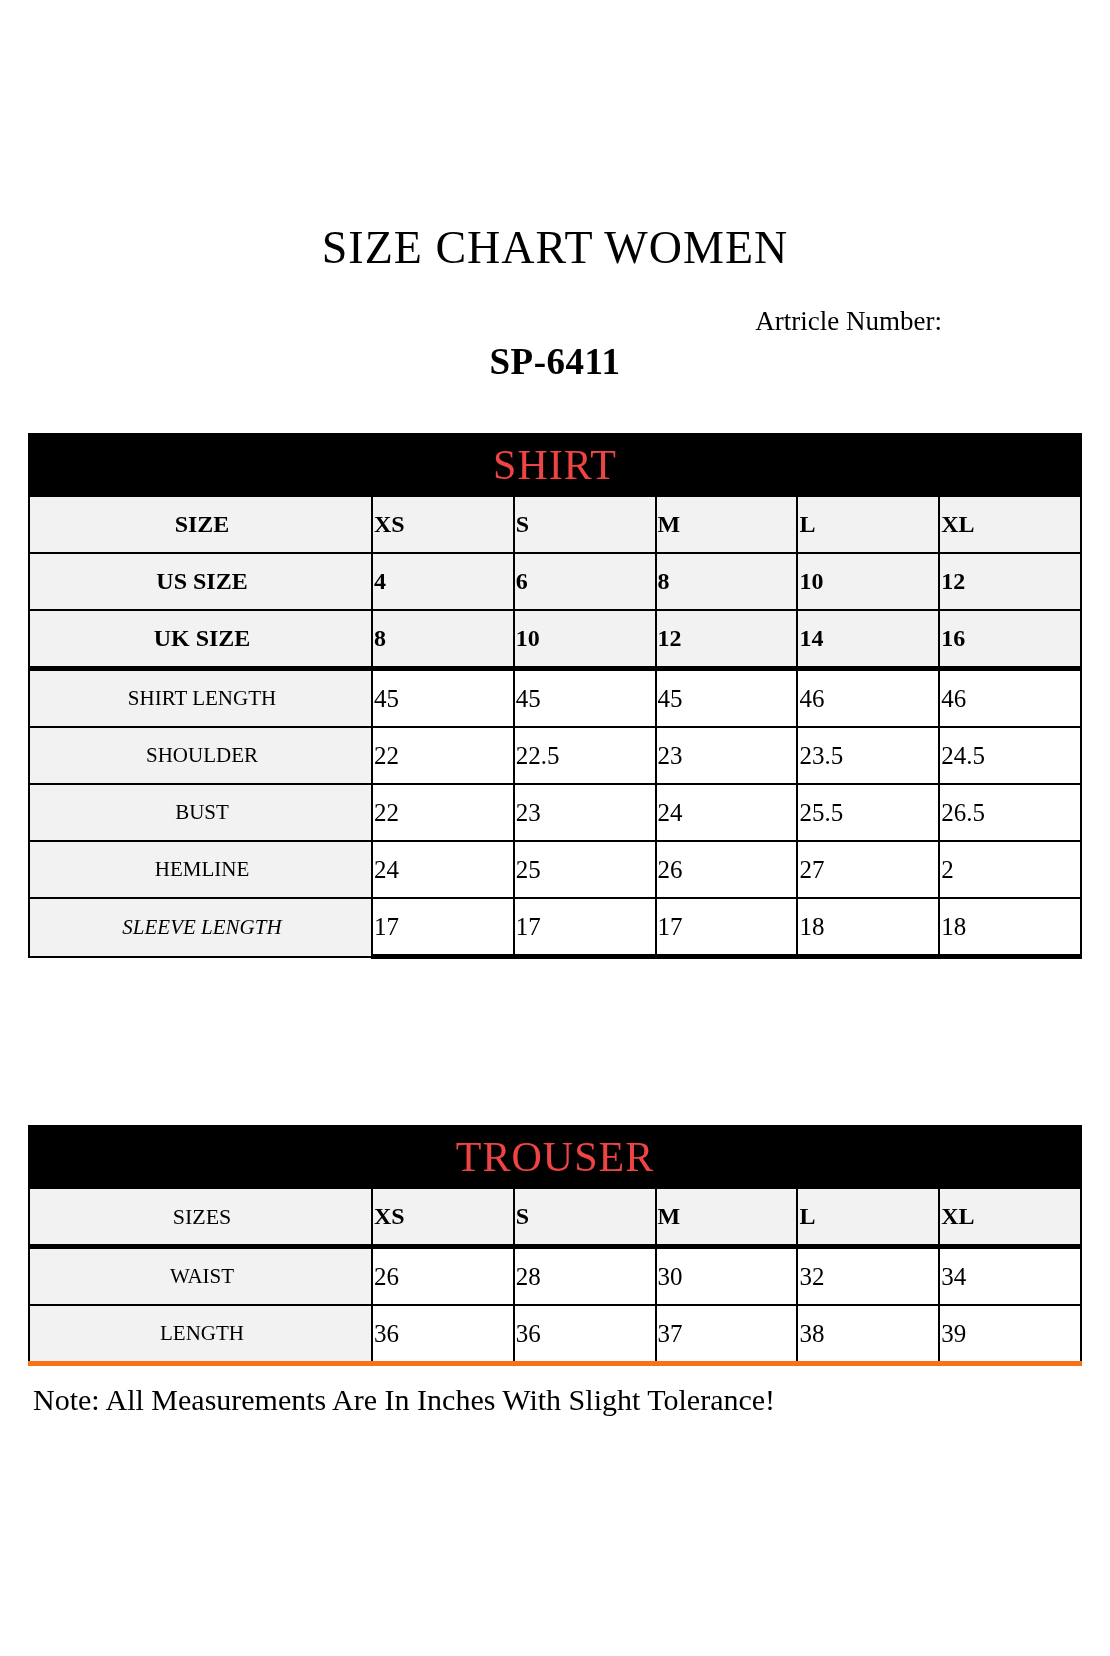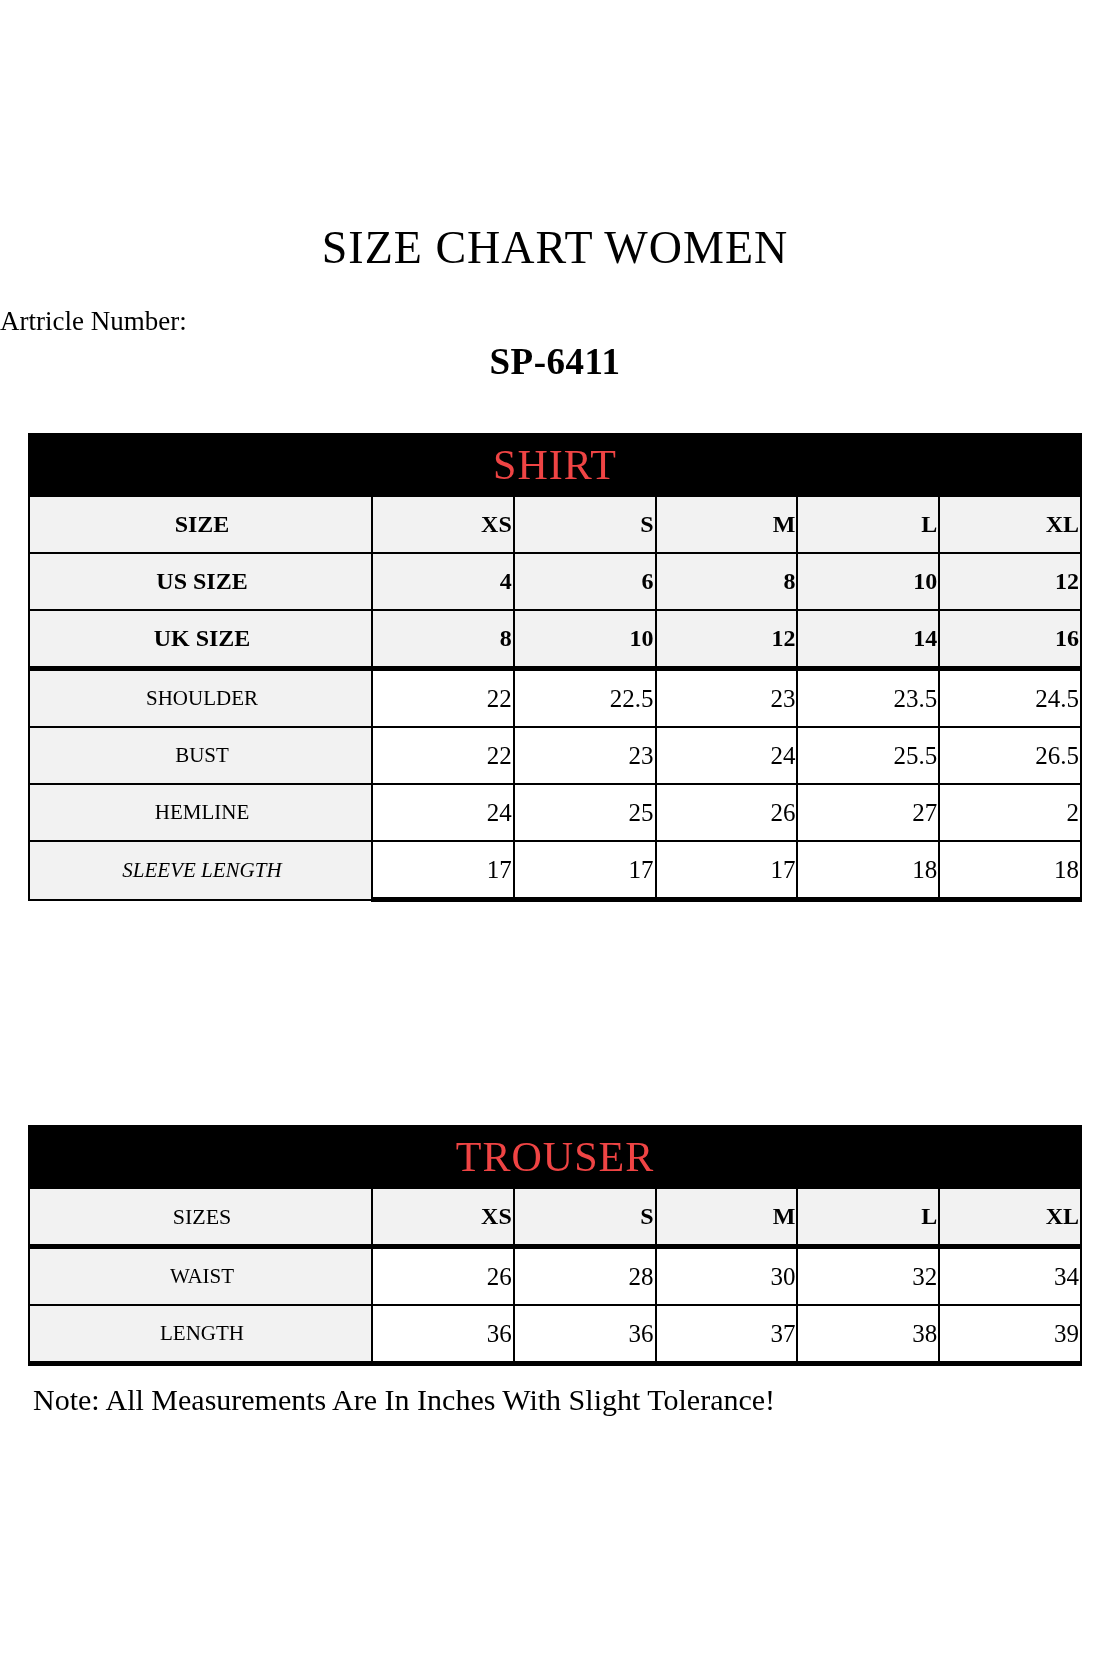--- a/index.html
+++ b/index.html
@@ -11,21 +11,21 @@
     position: relative;
     overflow: hidden;
   }
   .doc-title {
     position: absolute; top: 224px; left: 0; width: 1110px;
     text-align: center; font-size: 46px; line-height: 1.05;
     letter-spacing: 1px; font-weight: normal;
   }
   .article-label {
     position: absolute; top: 306px; left: 0; width: 942px;
-    text-align: left; font-size: 27px; font-weight: normal;
+    text-align: right; font-size: 27px; font-weight: normal;
   }
   .article-value {
     position: absolute; top: 340px; left: 0; width: 1110px;
     text-align: center; font-size: 37px; font-weight: bold;
     letter-spacing: 0.5px;
   }
   table.size-table {
     position: absolute; left: 28px;
     width: 1052px;
     border-collapse: collapse;
@@ -42,31 +42,31 @@
     font-size: 42px; font-weight: normal; letter-spacing: 1px;
     border: 2px solid #000;
   }
   td {
     border: 2px solid #000;
     height: 53px;
     vertical-align: middle;
     overflow: hidden; white-space: nowrap;
   }
   td.lbl { text-align: center; padding-left: 4px; background: #f2f2f2; }
-  td.val { text-align: right; }
+  td.val { text-align: left; }
   tr.hdr-row td { background: #f2f2f2; font-weight: bold; }
   tr.hdr-row td.lbl { font-size: 24px; }
   tr.hdr-row td.val { font-size: 24px; }
   tr.hdr-row.plain-label td.lbl { font-weight: normal; font-size: 22px; }
   tr.meas-row td.lbl { font-size: 21px; font-weight: normal; }
   tr.meas-row td.val { background: #ffffff; font-size: 25px; font-weight: normal; }
   tr.sep-bottom td { border-bottom: 5px solid #000; }
   tr.tbl-last td.val { border-bottom: 5px solid #000; }
   tr.tbl-last td.lbl { border-bottom: 2px solid #000; font-style: italic; }
-  tr.tbl-last-full td { border-bottom: 5px solid #000000; }
+  tr.tbl-last-full td { border-bottom: 5px solid #f97316; }
   .note {
     position: absolute; top: 1383px; left: 33px;
     font-size: 30px; font-weight: normal;
   }
 </style>
 </head>
 <body>
 
 <div class="doc-title">SIZE CHART WOMEN</div>
 <div class="article-label">Artricle Number:</div>
@@ -105,20 +105,28 @@
     </tr>
     <tr class="hdr-row sep-bottom">
       <td class="lbl">UK SIZE</td>
       <td class="val">8</td>
       <td class="val">10</td>
       <td class="val">12</td>
       <td class="val">14</td>
       <td class="val">16</td>
     </tr>
     <tr class="meas-row">
+      <td class="lbl">SHIRT LENGTH</td>
+      <td class="val">45</td>
+      <td class="val">45</td>
+      <td class="val">45</td>
+      <td class="val">46</td>
+      <td class="val">46</td>
+    </tr>
+    <tr class="meas-row">
       <td class="lbl">SHOULDER</td>
       <td class="val">22</td>
       <td class="val">22.5</td>
       <td class="val">23</td>
       <td class="val">23.5</td>
       <td class="val">24.5</td>
     </tr>
     <tr class="meas-row">
       <td class="lbl">BUST</td>
       <td class="val">22</td>

